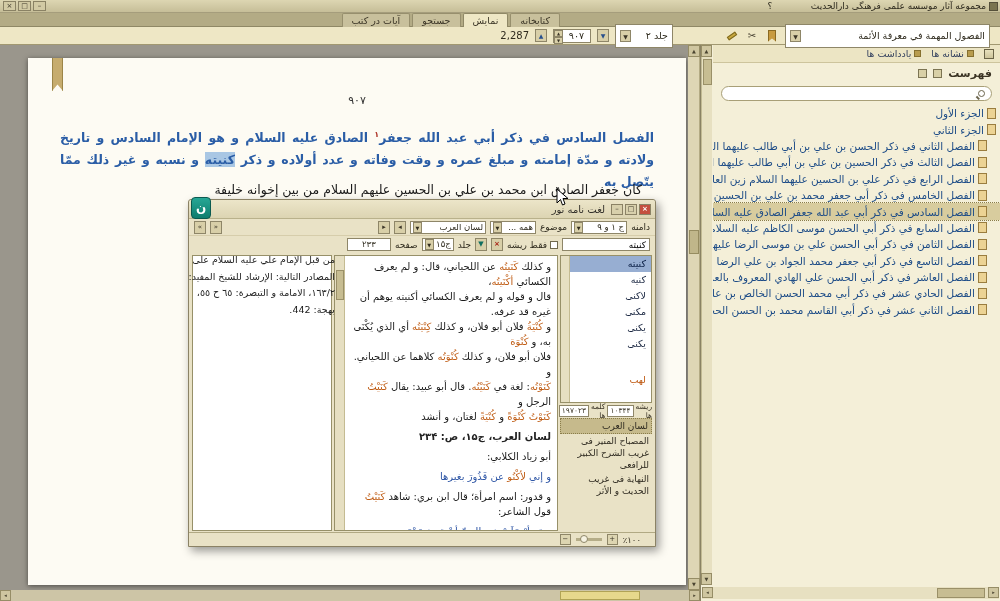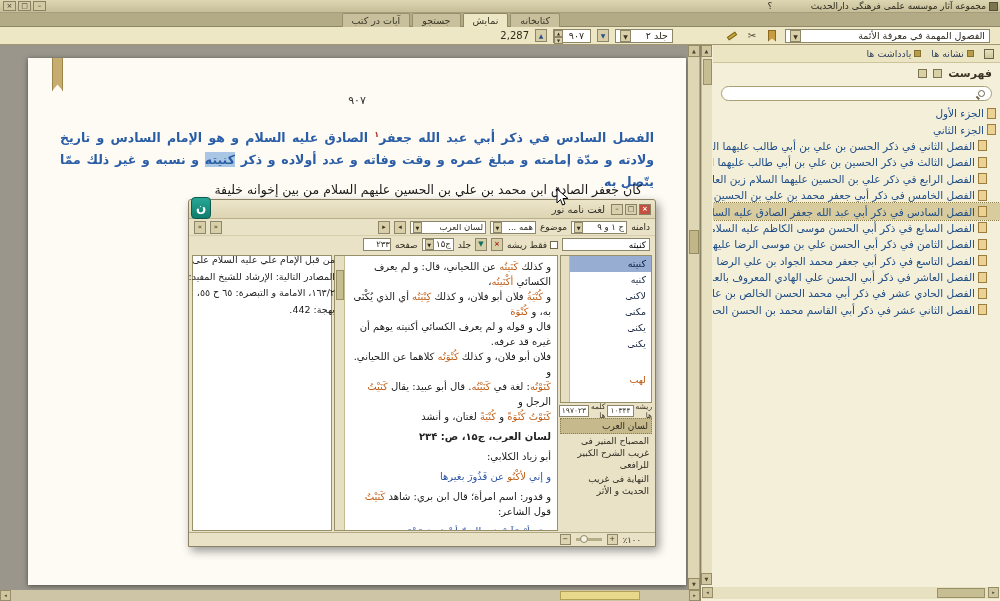--- a/index.html
+++ b/index.html
@@ -15,21 +15,21 @@
   .win-btn{width:13px;height:10px;background:#d2caa4;border:1px solid #8a8264;font-size:7px;line-height:8px;text-align:center;color:#3a3426;}
 
   
   .tabbar{position:absolute;left:0;top:13px;width:1000px;height:14px;background:#b3ab85;border-bottom:1px solid #8f8866;z-index:21;}
   .tabs{position:absolute;right:440px;top:0;height:14px;display:flex;}
   .tab{height:14px;padding:0 9px;font-size:9.5px;line-height:13px;color:#3b3526;background:#c8c09c;border:1px solid #978f6d;border-bottom:none;margin-left:2px;border-radius:2px 2px 0 0;white-space:nowrap;}
   .tab.active{background:#eee7c5;border-color:#8f8866;position:relative;z-index:3;height:15px;}
 
   
   .toolbar{position:absolute;left:0;top:27px;width:1000px;height:18px;background:#eee7c5;border-bottom:1px solid #a19871;display:flex;align-items:center;padding:0 10px;gap:6px;font-size:10px;color:#2f2b1e;z-index:21;}
-  .combo{background:#fff;border:1px solid #8e8668;height:14px;display:flex;align-items:center;padding:0 4px;gap:4px;white-space:nowrap;}
+  .combo{background:#fff;border:1px solid #8e8668;height:24px;display:flex;align-items:center;padding:0 4px;gap:4px;white-space:nowrap;}
   .combo .cval{flex:1;text-align:right;font-size:9.5px;line-height:12px;}
   .car{width:11px;height:12px;background:#d8cfa8;border:1px solid #8e8668;font-size:6px;line-height:11px;text-align:center;color:#3a3426;flex:none;}
   .tool-ico{width:14px;height:14px;display:flex;align-items:center;justify-content:center;font-size:10px;color:#4a4433;}
   .bm-ico{width:8px;height:12px;background:#c89b3f;border:1px solid #8a6a22;clip-path:polygon(0 0,100% 0,100% 100%,50% 75%,0 100%);}
   .pen-ico{width:10px;height:4px;background:#caa93e;border:1px solid #7d6a22;transform:rotate(-35deg);}
   .spacer40{width:40px;flex:none;}
   .pgbox{background:#fff;border:1px solid #8e8668;height:14px;width:38px;display:flex;align-items:center;}
   .pgbox .pval{flex:1;text-align:center;font-size:9.5px;}
   .spin{width:9px;height:12px;display:flex;flex-direction:column;}
   .spin span{flex:1;background:#d8cfa8;border:1px solid #8e8668;font-size:4px;line-height:5px;text-align:center;color:#3a3426;}
@@ -93,21 +93,21 @@
   .dcombo{background:#fff;border:1px solid #8e8668;height:13px;display:flex;align-items:center;padding:0 2px;gap:2px;white-space:nowrap;}
   .dcombo .cval{flex:1;text-align:right;font-size:8.5px;line-height:11px;}
   .dcar{width:9px;height:11px;background:#d8cfa8;border:1px solid #8e8668;font-size:5px;line-height:10px;text-align:center;flex:none;}
   .sqbtn{width:12px;height:13px;background:#d8cfa8;border:1px solid #8e8668;font-size:7px;line-height:11px;text-align:center;color:#3a3426;flex:none;}
   .sqbtn.red{color:#a82315;font-weight:bold;}
   .sqbtn.teal{color:#0f6e5f;}
   .dspacer{flex:1;}
   .word-input{width:88px;height:13px;border:1px solid #8e8668;font-size:9px;direction:rtl;padding:0 3px;background:#fff;}
   .cbgroup{display:flex;align-items:center;gap:3px;white-space:nowrap;}
   .cbox{width:8px;height:8px;background:#fff;border:1px solid #716a4e;}
-  .valbox{background:#fff;border:1px solid #8e8668;height:13px;width:28px;font-size:8.5px;line-height:11px;}
+  .valbox{background:#fff;border:1px solid #8e8668;height:13px;width:44px;text-align:center;font-size:8.5px;line-height:11px;}
   .dlg-body{position:absolute;left:1px;right:1px;top:54px;bottom:14px;display:flex;gap:2px;padding:1px 2px;}
   .col-right{width:92px;display:flex;flex-direction:column;flex:none;}
   .word-list{height:148px;background:#fff;border:1px solid #979069;position:relative;padding-left:9px;overflow:hidden;flex:none;}
   .wl-scroll{position:absolute;left:0;top:0;bottom:0;width:9px;background:#e6dfc2;border-right:1px solid #c4bb92;}
   .wl-items{font-size:9.5px;}
   .word-item{height:16px;line-height:16px;padding:0 5px;white-space:nowrap;overflow:hidden;color:#17243f;}
   .word-item.sel{background:#97aed2;color:#061a40;}
   .word-item.alt{color:#bf5912;margin-top:20px;}
   .stats{height:15px;display:flex;align-items:center;gap:2px;font-size:7.5px;color:#3a3426;padding:1px 0;flex:none;}
   .stat-val{background:#fff;border:1px solid #8e8668;padding:0 2px;font-size:7.5px;line-height:10px;}
@@ -379,22 +379,22 @@
             <div class="source-item">النهایة فی غریب الحدیث و الأثر</div>
           </div>
       </div>
 
       <div class="col-center">
         <div class="dt-scroll">
           <div class="dt-thumb"></div>
         </div>
         <div class="dict-text">
             <div class="dict-line"><span class="seg-n">و كذلك </span><span class="seg-k">كَنَيتُه</span><span class="seg-n"> عن اللحياني، قال: و لم يعرف الكسائي </span><span class="seg-k">أكْنَيتُه</span><span class="seg-n">،</span></div>
+            <div class="dict-line"><span class="seg-n">قال و قوله و لم يعرف الكسائي أكنيته يوهم أن غيره قد عرفه.</span></div>
             <div class="dict-line"><span class="seg-n">و </span><span class="seg-k">كُنْيَةُ</span><span class="seg-n"> فلان أبو فلان، و كذلك </span><span class="seg-k">كِنْيَتُه</span><span class="seg-n"> أي الذي يُكْنَى به، و </span><span class="seg-k">كُنْوَة</span></div>
-            <div class="dict-line"><span class="seg-n">قال و قوله و لم يعرف الكسائي أكنيته يوهم أن غيره قد عرفه.</span></div>
             <div class="dict-line"><span class="seg-n">فلان أبو فلان، و كذلك </span><span class="seg-k">كُنْوَتُه</span><span class="seg-n"> كلاهما عن اللحياني. و</span></div>
             <div class="dict-line"><span class="seg-k">كَنَوْتُه</span><span class="seg-n">: لغة في </span><span class="seg-k">كَنَيْتُه</span><span class="seg-n">. قال أبو عبيد: يقال </span><span class="seg-k">كَنَيْتُ</span><span class="seg-n"> الرجل و</span></div>
             <div class="dict-line"><span class="seg-k">كَنَوْتُ</span><span class="seg-n"> </span><span class="seg-k">كُنْوَةً</span><span class="seg-n"> و </span><span class="seg-k">كُنْيَةً</span><span class="seg-n"> لغتان، و أنشد</span></div>
             <div class="dict-line sp"><span class="seg-h">لسان العرب، ج۱۵، ص: ۲۳۴</span></div>
             <div class="dict-line sp"><span class="seg-n">أبو زياد الكلابي:</span></div>
             <div class="dict-line sp"><span class="seg-p">و إني </span><span class="seg-k">لأكْنُو</span><span class="seg-p"> عن قَذُورَ بغيرها</span></div>
             <div class="dict-line sp"><span class="seg-n">و قدور: اسم امرأة؛ قال ابن بري: شاهد </span><span class="seg-k">كَنَيْتُ</span><span class="seg-n"> قول الشاعر:</span></div>
             <div class="dict-line sp"><span class="seg-p">و قد أرْسَلَتْ في السرِّ أنْ قد فضَحْتَني</span></div>
           </div>
       </div>

